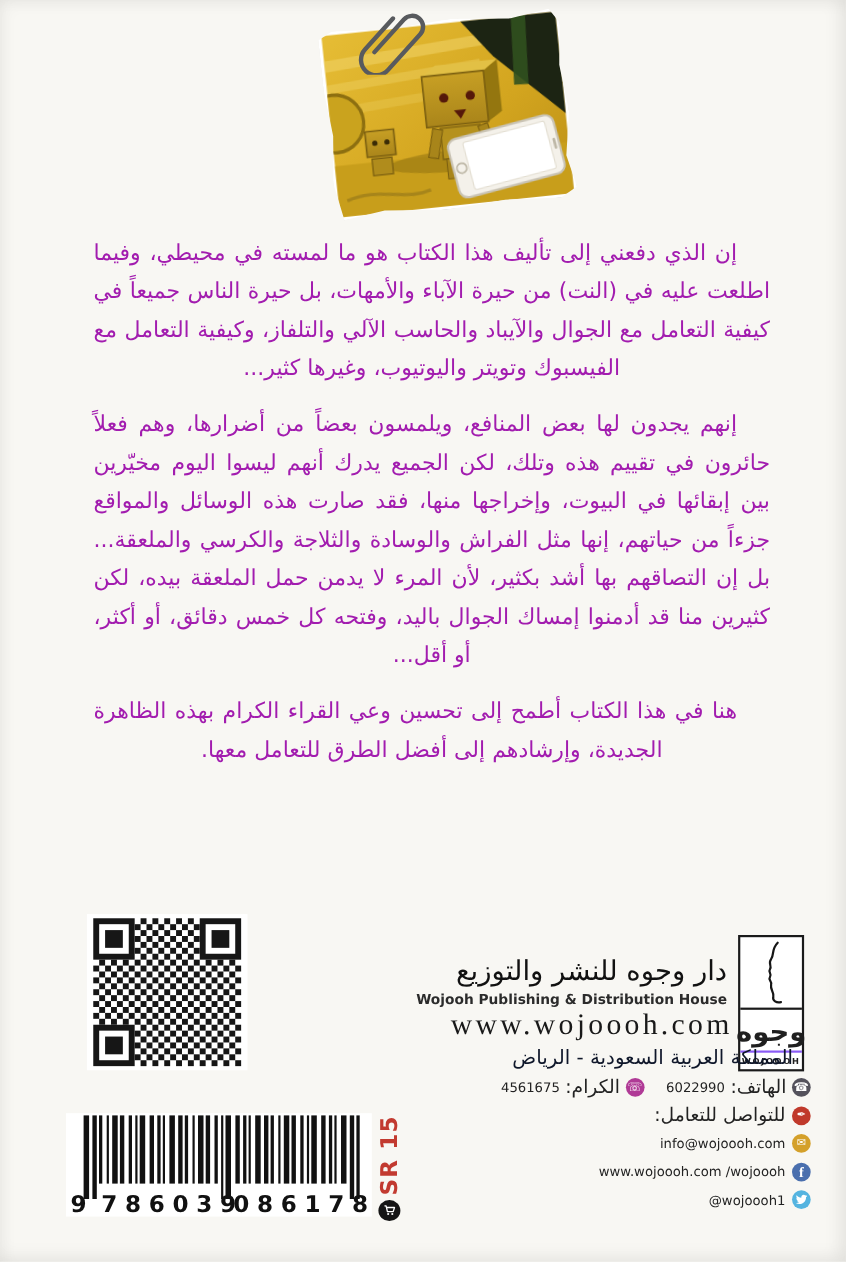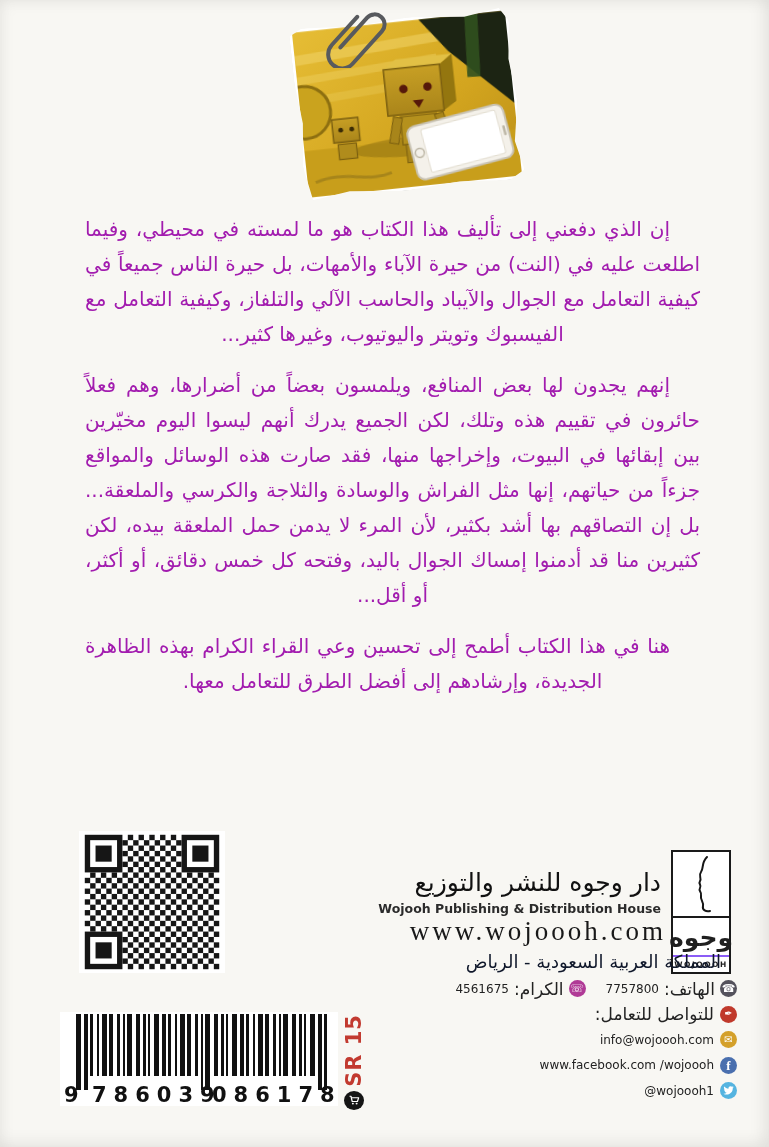--- a/index.html
+++ b/index.html
@@ -417,39 +417,39 @@
   <div class="pub-name-ar">دار وجوه للنشر والتوزيع</div>
   <div class="pub-name-en">Wojooh Publishing &amp; Distribution House</div>
   <div class="pub-site">www.wojoooh.com</div>
   <div class="pub-loc">المملكة العربية السعودية - الرياض</div>
 
   <div class="contacts">
     <div class="contact-line">
       <span class="pair">
         <span class="cicon ic-phone">☎</span>
         <span>الهاتف:</span>
-          <span class="latin">7757800</span>
+          <span class="latin">6022990</span>
       </span>
       <span class="pair">
         <span class="cicon ic-fax">☏</span>
         <span>الكرام:</span>
           <span class="latin">4561675</span>
       </span>
     </div>
     <div class="contact-line">
       <span class="cicon ic-outreach">✒</span>
       <span>للتواصل للتعامل:</span>
     </div>
     <div class="contact-line">
       <span class="cicon ic-email">✉</span>
       <span class="latin">info@wojoooh.com</span>
     </div>
     <div class="contact-line">
       <span class="cicon ic-facebook">f</span>
-      <span class="latin">www.facebook.com /wojoooh</span>
+      <span class="latin">www.wojoooh.com /wojoooh</span>
     </div>
     <div class="contact-line">
       <span class="cicon ic-twitter">
         <svg viewBox="0 0 16 13" fill="#fff">
           <path d="M15.5,1.6c-.55.25-1.1.4-1.7.5.6-.37 1.05-.95 1.27-1.63-.57.34-1.2.58-1.87.72C12.66.6 11.88.25 11,.25c-1.7 0-3.05 1.38-3.05 3.07 0 .24.02.47.08.7C5.5 3.9 3.25 2.68 1.75.85c-.26.45-.41.98-.41 1.55 0 1.06.54,2 1.36,2.56-.5-.02-.97-.15-1.38-.38v.04c0 1.49 1.06 2.73 2.46,3.01-.26.07-.53.1-.81.1-.2 0-.39-.02-.58-.05.39,1.22 1.53,2.11 2.87,2.13-1.05.83-2.38,1.32-3.82,1.32-.25 0-.49-.01-.74-.04 1.37.87 2.99,1.38 4.73,1.38 5.68 0 8.78-4.7 8.78-8.78v-.4c.6-.43 1.12-.98 1.54-1.6z"></path>
         </svg>
       </span>
       <span class="latin">@wojoooh1</span>
     </div>
   </div>

